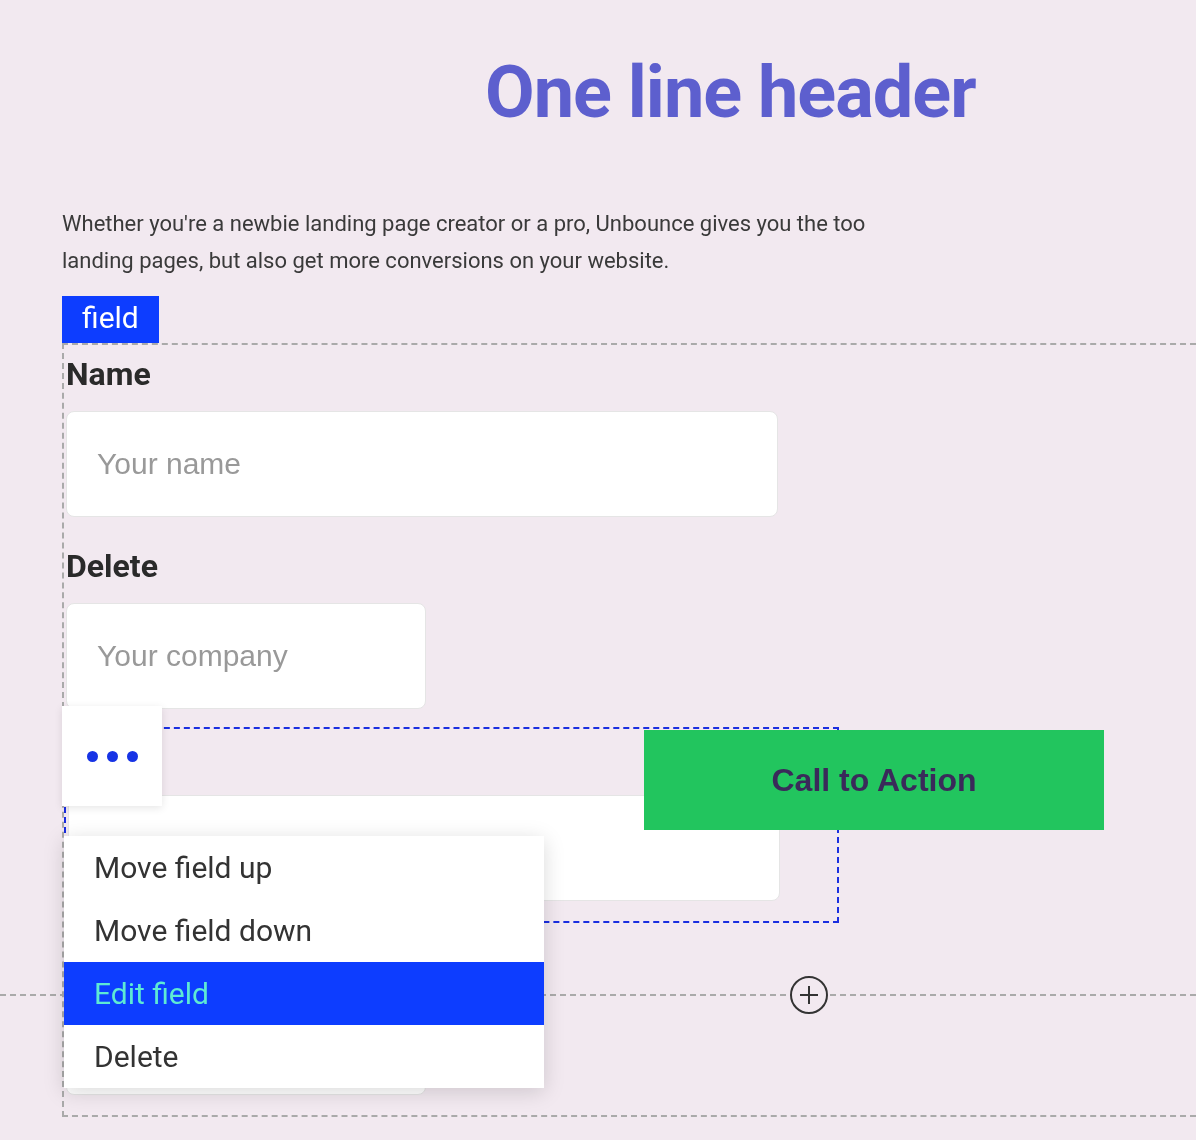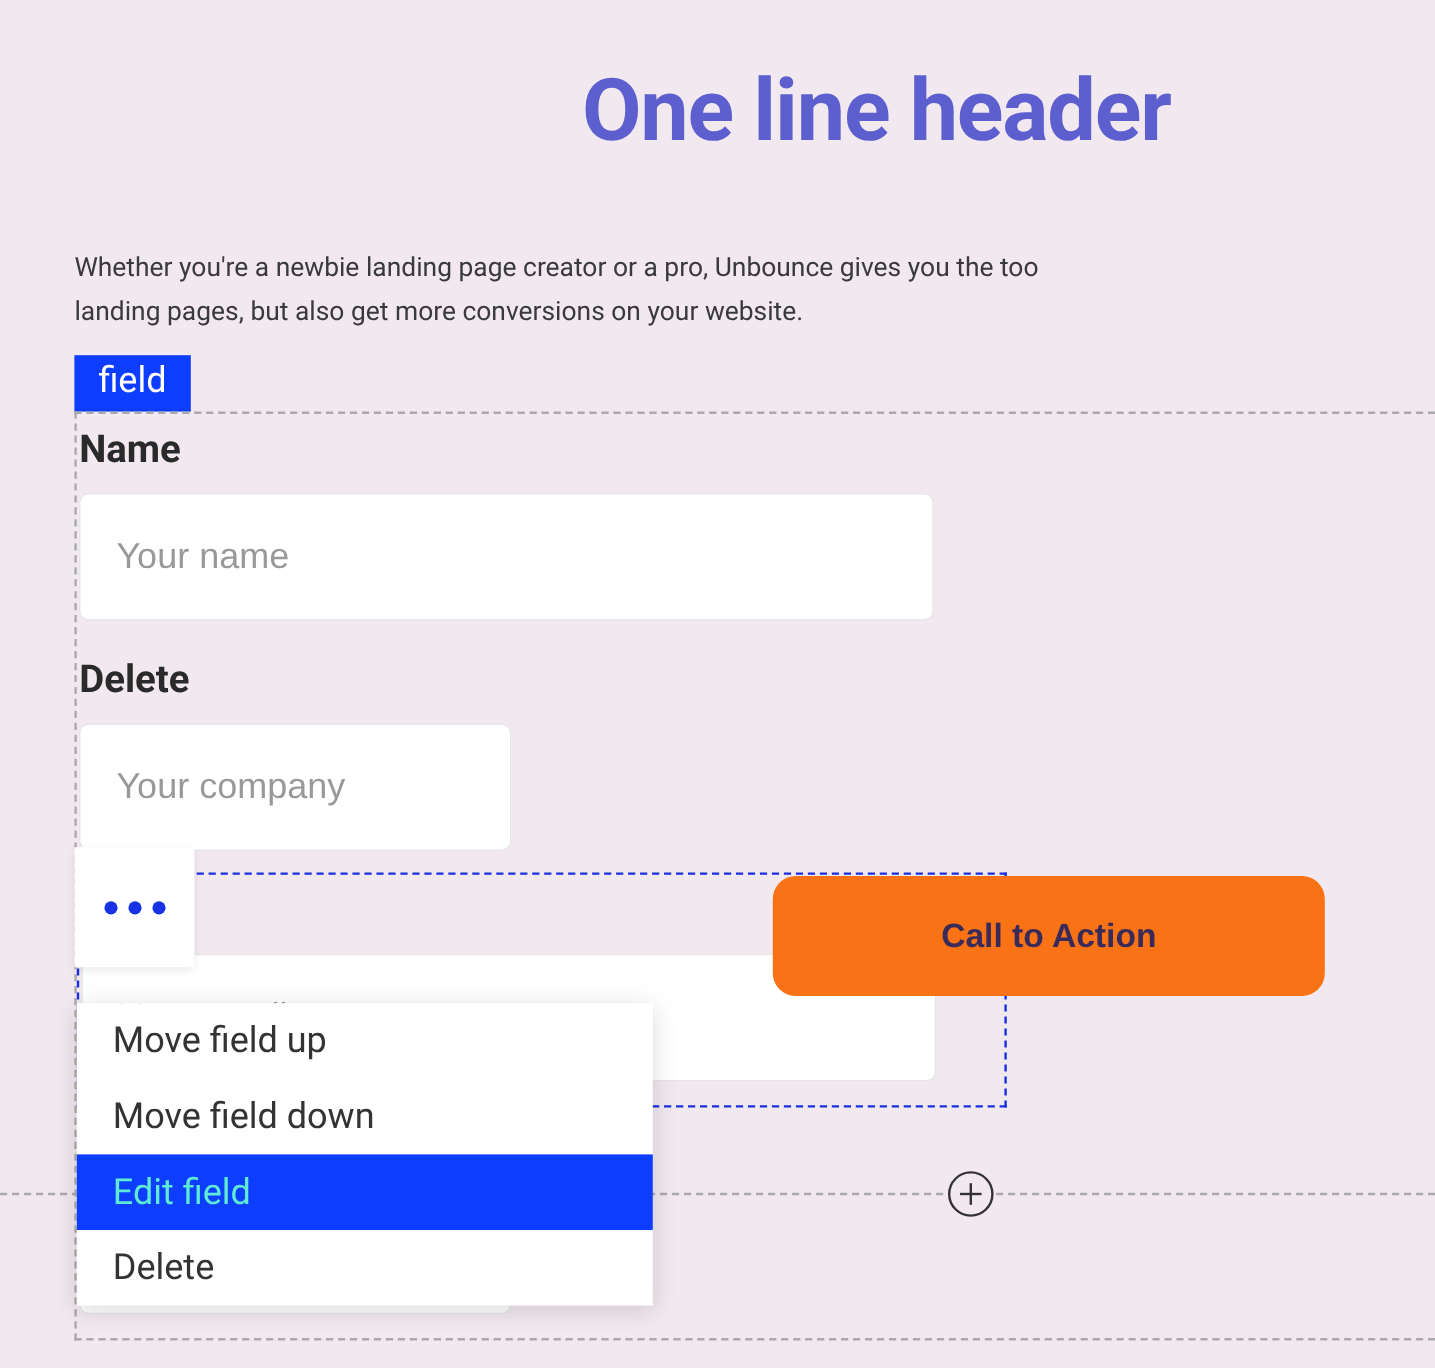--- a/index.html
+++ b/index.html
@@ -86,24 +86,24 @@
     }
     .field-group-right .field-input {
       width: 360px;
     }
     .cta-button {
       position: absolute;
       left: 580px;
       top: 385px;
       width: 460px;
       height: 100px;
-      background: #f97316;
+      background: #22c55e;
       border: none;
-      border-radius: 19px;
-      font-size: 28px;
+      border-radius: 0;
+      font-size: 32px;
       font-weight: 700;
       color: #3a2a5a;
       cursor: pointer;
     }
     .more-button {
       position: absolute;
       top: 706px;
       left: 62px;
       width: 100px;
       height: 100px;

